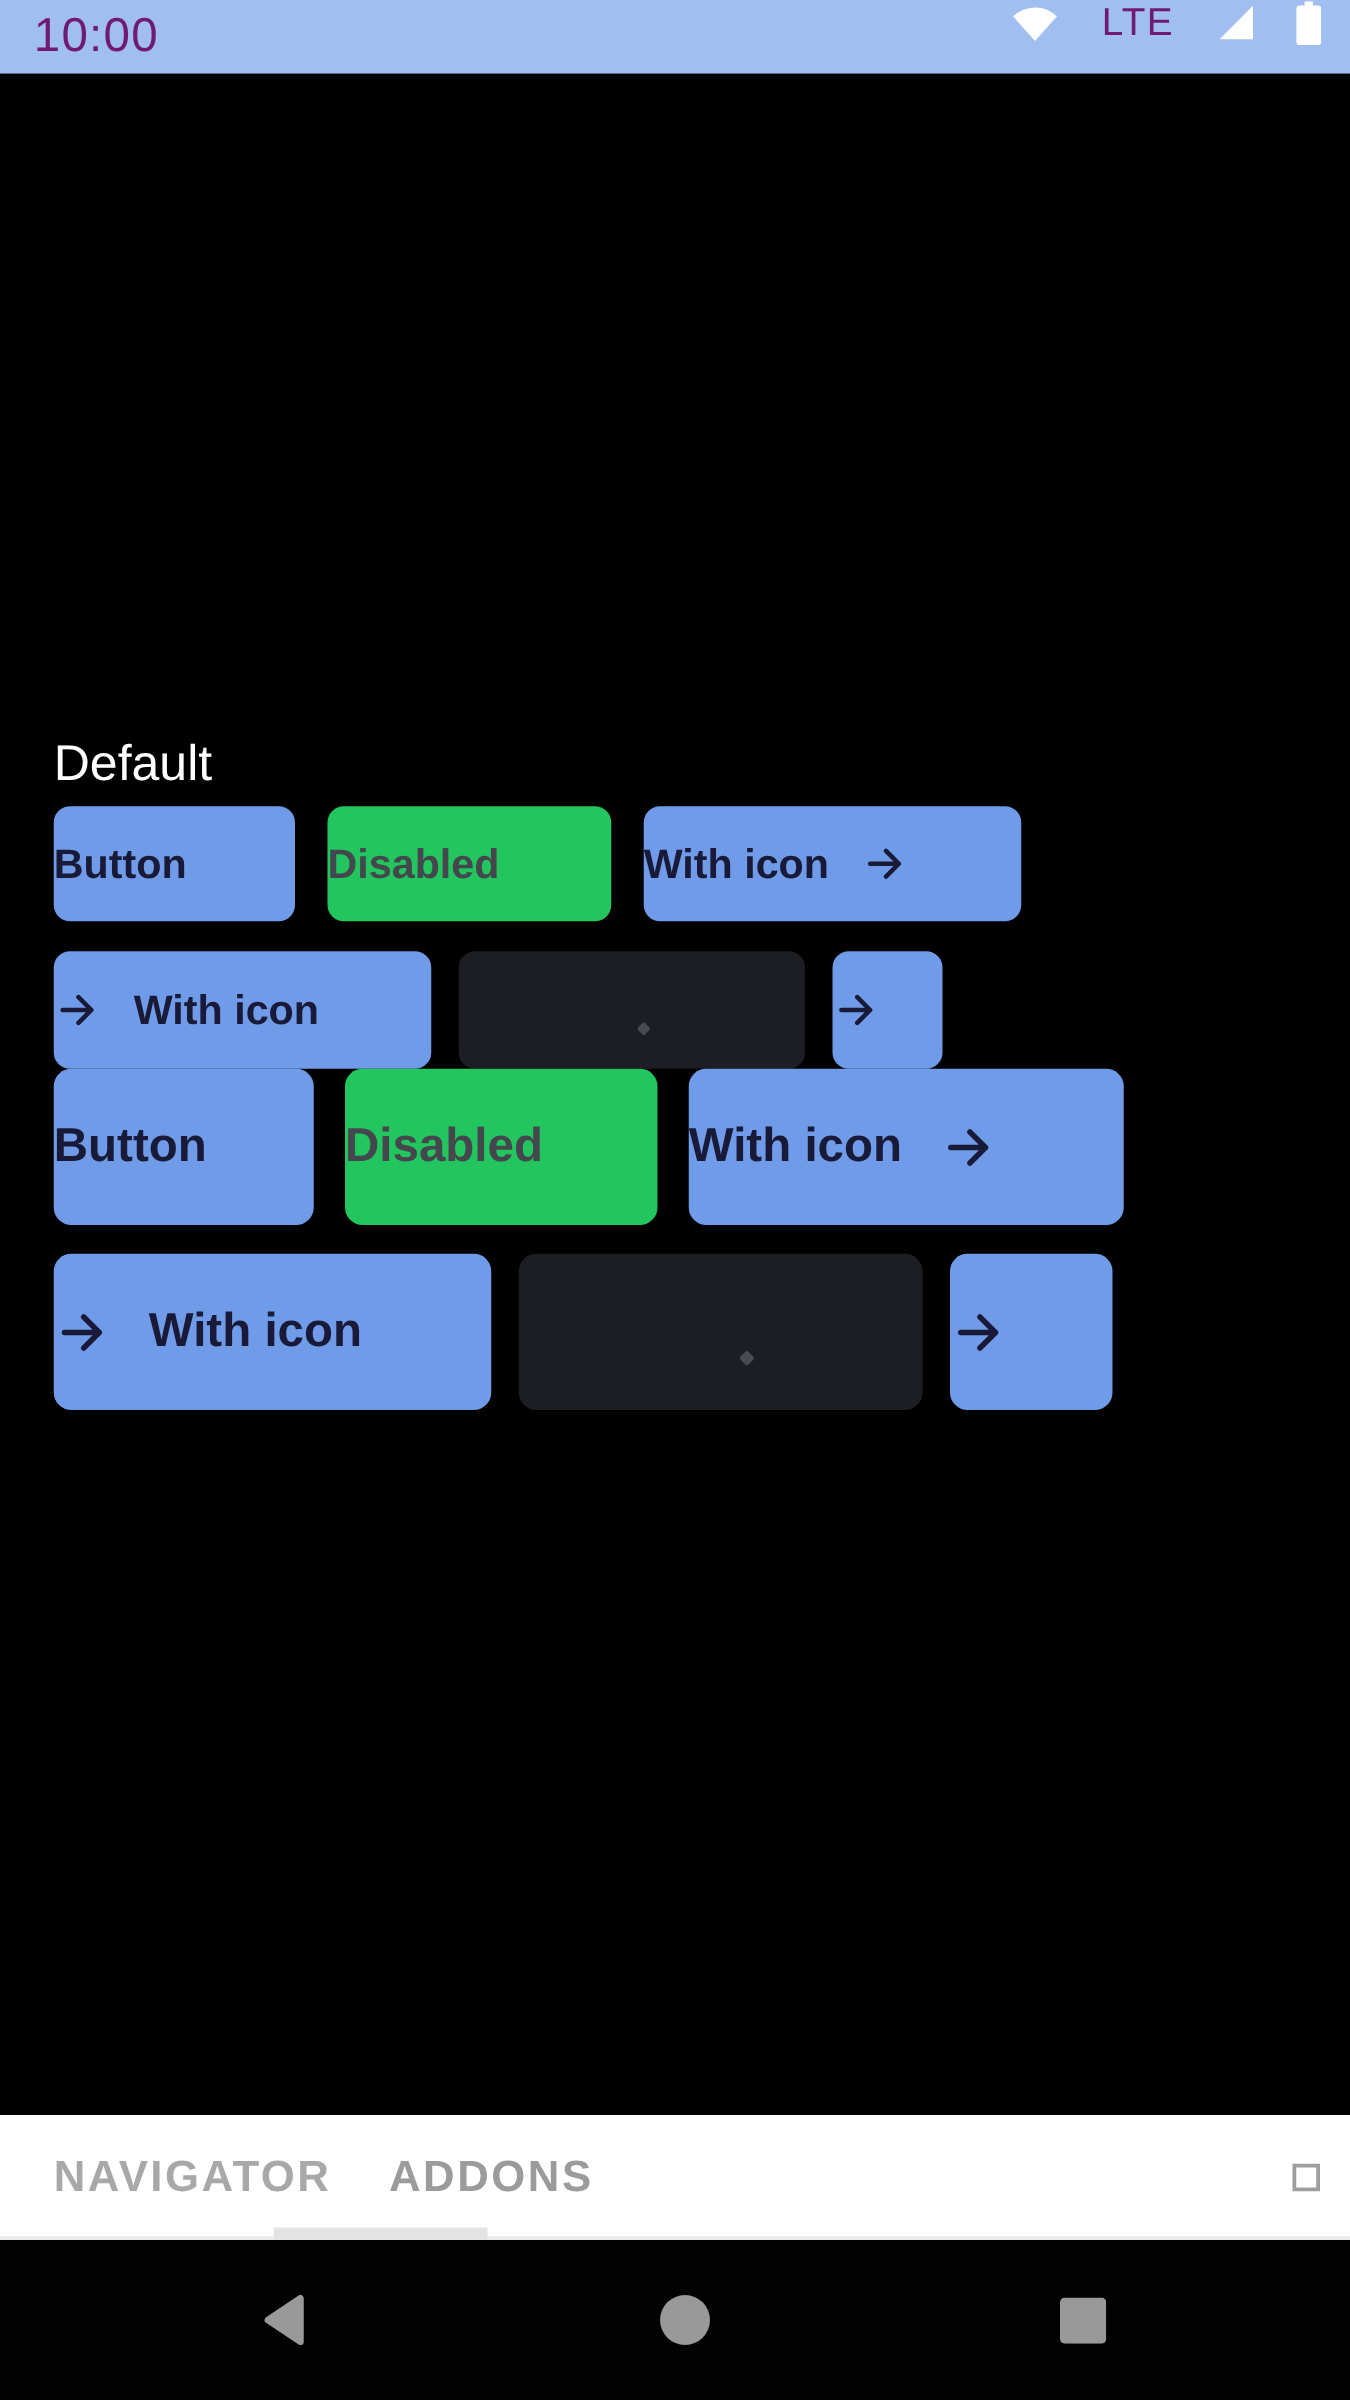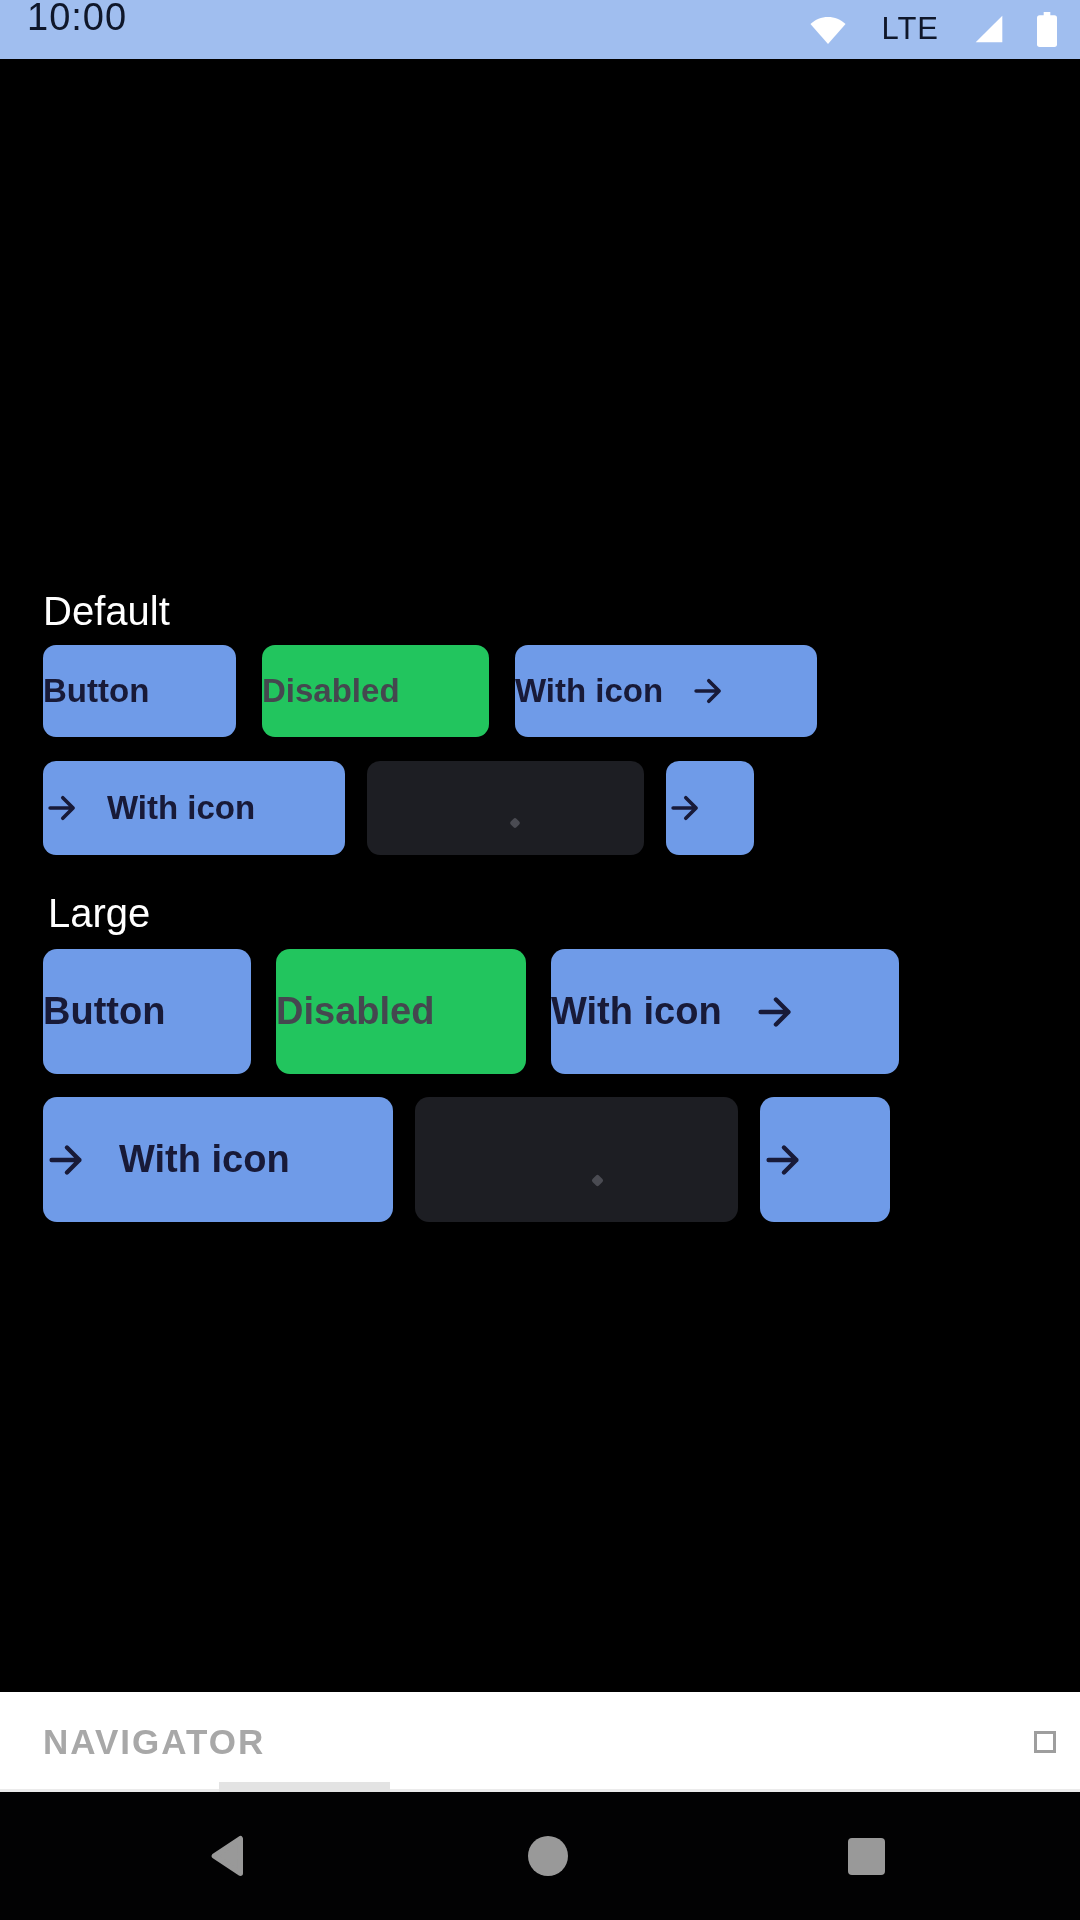--- a/index.html
+++ b/index.html
@@ -5,22 +5,22 @@
   html,body { margin:0; padding:0; background:#000; }
   .screen {
     position:relative; width:1080px; height:1920px; overflow:hidden;
     background:#000; font-family:"Liberation Sans", sans-serif;
     -webkit-font-smoothing:antialiased;
   }
 
   
   .status-bar {
     position:absolute; top:0; left:0; width:1080px; height:59px;
-    background:#A0BEEF; display:flex; align-items:flex-end;
-    padding:0 23px 12px 27px; box-sizing:border-box; color:#0f172a;
+    background:#A0BEEF; display:flex; align-items:flex-start;
+    padding:0 23px 2px 27px; box-sizing:border-box; color:#701a75;
   }
   .clock { font-size:38px; line-height:59px; letter-spacing:1px; }
   .status-icons { margin-left:auto; display:flex; align-items:center; gap:32px; }
   .net-label { font-size:31px; letter-spacing:1px; margin:0 2px; }
   .status-icons svg { display:block; }
 
   
   .content {
     position:absolute; top:59px; left:0; width:1080px; height:1633px;
     background:#000; box-sizing:border-box; padding:529px 20px 0 43px;
@@ -158,21 +158,20 @@
       </div>
       <div class="btn sz-d2 w-ar-d">
         <span>
           <svg width="38" height="38" viewBox="0 0 24 24">
               <path d="M4.5 12 H19 M12.5 5.5 L19 12 L12.5 18.5" fill="none" stroke="#181A38" stroke-width="2.3" stroke-linecap="round" stroke-linejoin="round"></path>
             </svg>
         </span>
       </div>
     </div>
 
-    <div class="section-title t-large">Large</div>
 
     <div class="btn-row row-l1">
       <div class="btn sz-l w-btn-l">
         <span class="lbl">Button</span>
       </div>
       <div class="btn sz-l w-dis-l btn-dim">
         <span class="lbl">Disabled</span>
       </div>
       <div class="btn sz-l w-ir-l gap-icon-l">
         <span class="lbl">With icon</span>
@@ -202,20 +201,21 @@
               <path d="M4.5 12 H19 M12.5 5.5 L19 12 L12.5 18.5" fill="none" stroke="#181A38" stroke-width="2.3" stroke-linecap="round" stroke-linejoin="round"></path>
             </svg>
         </span>
       </div>
     </div>
 
   </div>
 
   <div class="tab-bar">
     <span class="tab">NAVIGATOR</span>
+    <span class="tab addons">ADDONS</span>
     <span class="fullscreen-box"></span>
     <span class="tab-divider"></span>
     <span class="tab-indicator"></span>
   </div>
 
   <div class="nav-bar">
     <span>
       <svg width="40" height="44" viewBox="0 0 30 33">
         <path d="M25 3.5 L25 29.5 L5.5 16.5 Z" fill="#999999" stroke="#999999" stroke-width="4" stroke-linejoin="round"></path>
       </svg>

